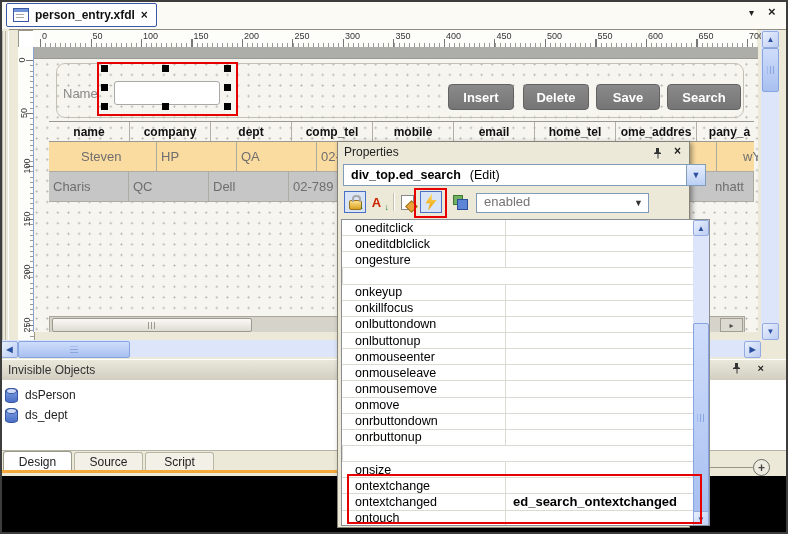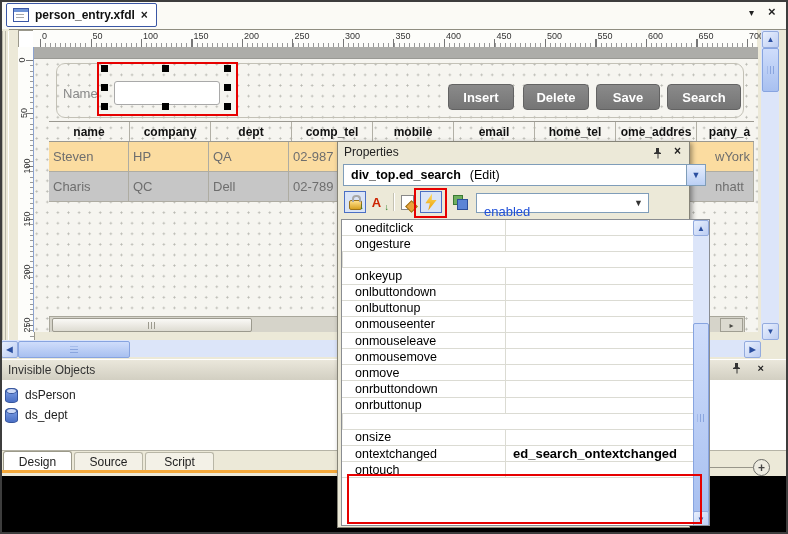--- a/index.html
+++ b/index.html
@@ -117,21 +117,21 @@
   .dn{position:absolute;right:1px;bottom:1px;font-size:9px;font-weight:bold;color:#1e7a1e;}
   .aglyph{font-size:13px;font-weight:bold;color:#cc2200;margin-right:5px;}
   .sheet{position:relative;width:11px;height:13px;background:#fff;border:1px solid #888;}
   .sheet::before{content:"";position:absolute;right:-3px;bottom:-2px;width:7px;height:7px;background:#e8a33c;border:1px solid #9a721c;transform:rotate(45deg);}
   .bolt{width:14px;height:17px;background:linear-gradient(#ffd95e,#e89b00);
         clip-path:polygon(58% 0,10% 58%,42% 58%,30% 100%,90% 38%,55% 38%);filter:drop-shadow(0 0 1px #7a5500);}
   .cube{position:relative;width:15px;height:15px;}
   .cube::before{content:"";position:absolute;left:0;top:0;width:8px;height:8px;background:#6faf5f;border:1px solid #3c7a34;}
   .cube::after{content:"";position:absolute;right:0;bottom:0;width:9px;height:9px;background:#5c85d6;border:1px solid #2d4f9a;}
   #propfilter{position:absolute;left:138px;top:5px;width:173px;height:20px;background:#fff;border:1px solid #7f9db9;box-sizing:border-box;}
-  #propfilter .txt{position:absolute;left:7px;top:10px;font-size:13px;color:#1d4ed8;}
+  #propfilter .txt{position:absolute;left:7px;top:0;font-size:13px;color:#737373;}
   #propfilter .arr{position:absolute;right:5px;top:4px;font-size:9px;color:#333;}
   
   #plist{position:absolute;left:3px;top:77px;width:369px;height:307px;background:#fff;border:1px solid #8a8d92;box-sizing:border-box;overflow:hidden;}
   .prow{display:flex;height:16.15px;box-sizing:border-box;border-bottom:1px solid #dbdbd3;}
   .prow .n{flex:none;width:163px;font-size:12.5px;color:#000;padding-left:13px;display:flex;align-items:center;box-sizing:border-box;}
   .prow .v{flex:1;font-size:12.5px;color:#000;padding-left:7px;display:flex;align-items:center;border-left:1px solid #dbdbd3;margin-right:17px;}
   .prow .v.bold{font-weight:bold;font-size:13px;}
   #plist-sb{position:absolute;right:0;top:0;width:16px;height:305px;background:#DCE5F9;}
   #redbox-rows{position:absolute;left:9px;top:332px;width:355px;height:50px;border:2px solid #e60000;box-sizing:border-box;z-index:5;}
 </style>
@@ -206,21 +206,21 @@
           <div class="c" style="width: 80px;">company</div>
           <div class="c" style="width: 80px;">dept</div>
           <div class="c" style="width: 80px;">comp_tel</div>
           <div class="c" style="width: 80px;">mobile</div>
           <div class="c" style="width: 80px;">email</div>
           <div class="c" style="width: 80px;">home_tel</div>
           <div class="c" style="width: 80px;">ome_addres</div>
           <div class="c" style="width: 65px;">pany_a</div>
         </div>
         <div class="g-row" style="background: rgb(251, 220, 160);">
-          <div class="c" style="width: 80px;">Steven</div>
+          <div class="c" style="width: 80px; margin-left: 28px;">Steven</div>
           <div class="c" style="width: 80px;">HP</div>
           <div class="c" style="width: 80px;">QA</div>
           <div class="c" style="width: 80px;">02-987</div>
           <div class="c" style="width: 80px;"></div>
           <div class="c" style="width: 80px;"></div>
           <div class="c" style="width: 80px;"></div>
           <div class="c" style="width: 80px;"></div>
           <div class="c lastpad" style="width: 65px;">wYork</div>
         </div>
         <div class="g-row" style="background: rgb(198, 198, 198);">
@@ -331,31 +331,39 @@
     </div>
   </div>
 
   <div id="plist">
     <div id="plist-rows">
         <div class="prow">
           <div class="n">oneditclick</div>
           <div class="v"></div>
         </div>
         <div class="prow">
+          <div class="n">oneditdblclick</div>
+          <div class="v"></div>
+        </div>
+        <div class="prow">
           <div class="n">ongesture</div>
           <div class="v"></div>
         </div>
         <div class="prow">
           <div class="v"></div>
         </div>
         <div class="prow">
           <div class="n">onkeyup</div>
           <div class="v"></div>
         </div>
         <div class="prow">
+          <div class="n">onkillfocus</div>
+          <div class="v"></div>
+        </div>
+        <div class="prow">
           <div class="n">onlbuttondown</div>
           <div class="v"></div>
         </div>
         <div class="prow">
           <div class="n">onlbuttonup</div>
           <div class="v"></div>
         </div>
         <div class="prow">
           <div class="n">onmouseenter</div>
           <div class="v"></div>
@@ -378,20 +386,24 @@
         </div>
         <div class="prow">
           <div class="n">onrbuttonup</div>
           <div class="v"></div>
         </div>
         <div class="prow">
           <div class="v"></div>
         </div>
         <div class="prow">
           <div class="n">onsize</div>
+          <div class="v"></div>
+        </div>
+        <div class="prow">
+          <div class="n">ontextchange</div>
           <div class="v"></div>
         </div>
         <div class="prow">
           <div class="n">ontextchanged</div>
           <div class="v bold">ed_search_ontextchanged</div>
         </div>
         <div class="prow">
           <div class="n">ontouch</div>
           <div class="v"></div>
         </div>

